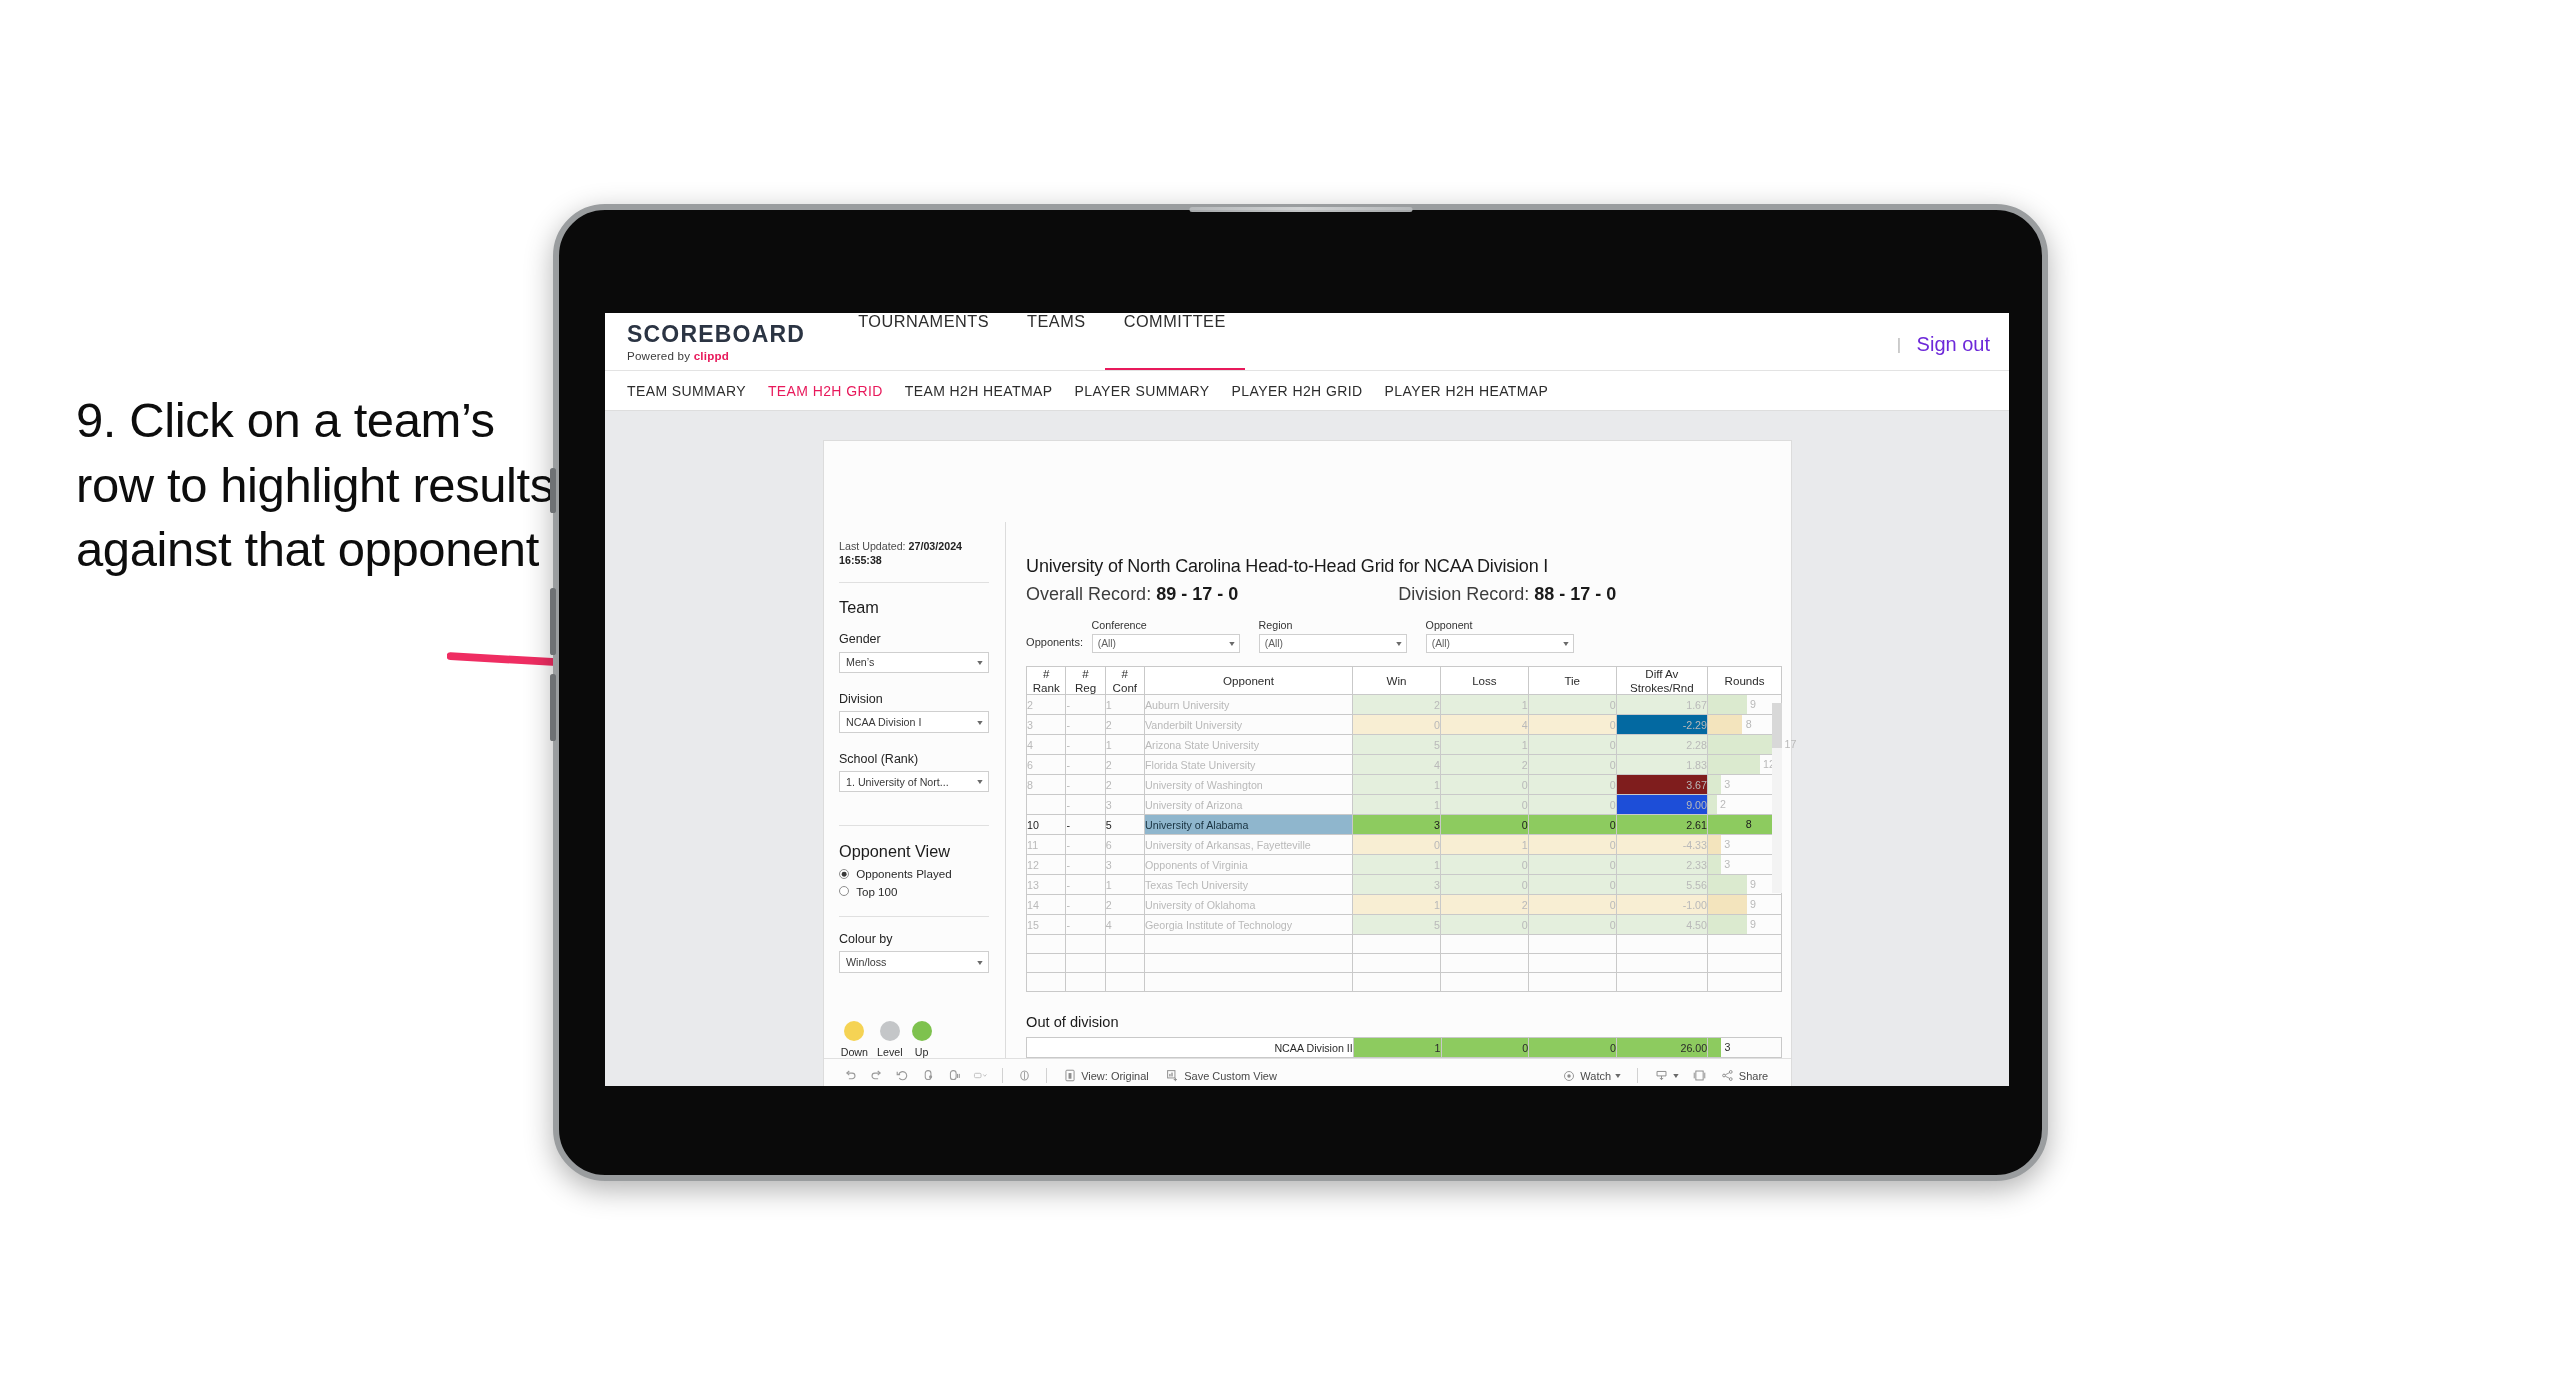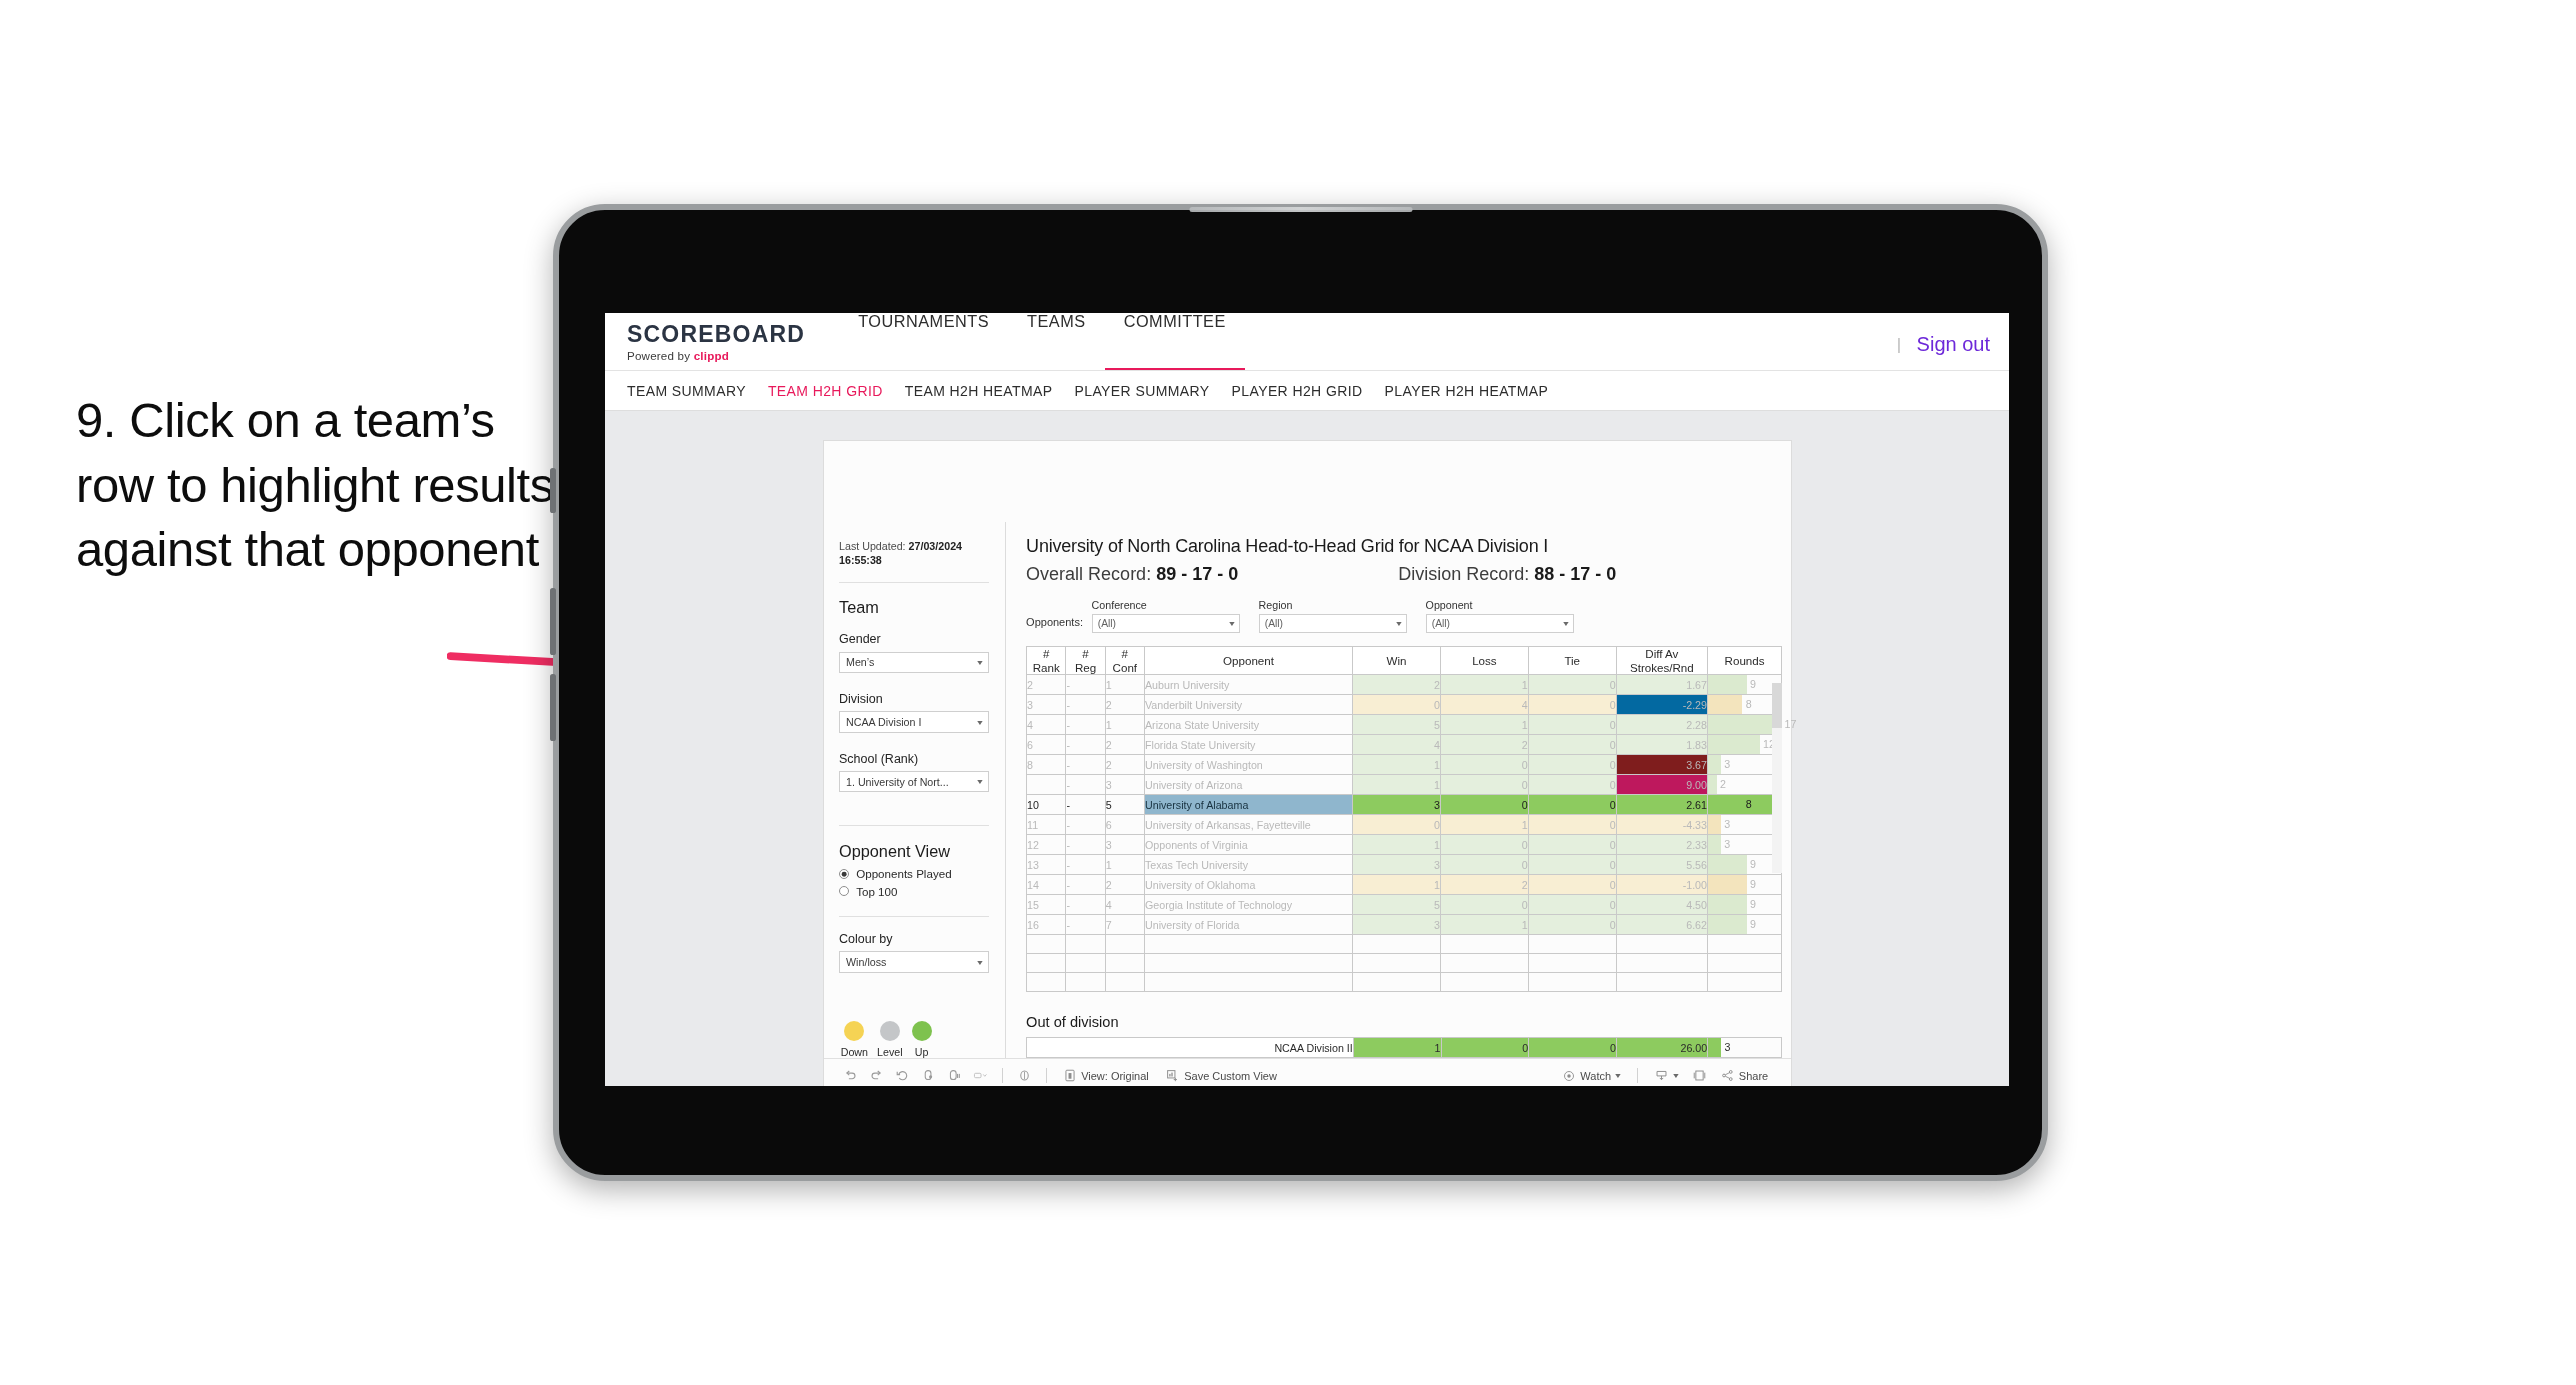--- a/index.html
+++ b/index.html
@@ -442,21 +442,21 @@
                         </td>
                       </tr>
                       <tr class="dim">
                         <td class="num"></td>
                         <td class="num">-</td>
                         <td class="num">3</td>
                         <td class="oppname">University of Arizona</td>
                         <td class="val" style="background:#e4efdd">1</td>
                         <td class="val" style="background:#e4efdd">0</td>
                         <td class="val" style="background:#e4efdd">0</td>
-                        <td class="val" style="background:#be185d">9.00</td>
+                        <td class="val" style="background:#1d4ed8">9.00</td>
                         <td class="rounds">
                           <span class="rbar" style="width: 11.7647%; background: rgb(219, 234, 207);"></span>
                           <span class="rtxt" style="text-align: left; padding-left: calc(11.7647% + 3.4px);">2</span>
                         </td>
                       </tr>
                       <tr class="sel">
                         <td class="num">10</td>
                         <td class="num">-</td>
                         <td class="num">5</td>
                         <td class="oppname">University of Alabama</td>
@@ -527,34 +527,20 @@
                       </tr>
                       <tr class="dim">
                         <td class="num">15</td>
                         <td class="num">-</td>
                         <td class="num">4</td>
                         <td class="oppname">Georgia Institute of Technology</td>
                         <td class="val" style="background:#e4efdd">5</td>
                         <td class="val" style="background:#e4efdd">0</td>
                         <td class="val" style="background:#e4efdd">0</td>
                         <td class="val" style="background:#e4efdd">4.50</td>
-                        <td class="rounds">
-                          <span class="rbar" style="width: 52.9412%; background: rgb(219, 234, 207);"></span>
-                          <span class="rtxt" style="text-align: left; padding-left: calc(52.9412% + 3.4px);">9</span>
-                        </td>
-                      </tr>
-                      <tr class="dim">
-                        <td class="num">16</td>
-                        <td class="num">-</td>
-                        <td class="num">7</td>
-                        <td class="oppname">University of Florida</td>
-                        <td class="val" style="background:#e4efdd">3</td>
-                        <td class="val" style="background:#e4efdd">1</td>
-                        <td class="val" style="background:#e4efdd">0</td>
-                        <td class="val" style="background:#e4efdd">6.62</td>
                         <td class="rounds">
                           <span class="rbar" style="width: 52.9412%; background: rgb(219, 234, 207);"></span>
                           <span class="rtxt" style="text-align: left; padding-left: calc(52.9412% + 3.4px);">9</span>
                         </td>
                       </tr>
                       <tr class="empty">
                         <td>&nbsp;</td>
                         <td>&nbsp;</td>
                         <td>&nbsp;</td>
                         <td>&nbsp;</td>

